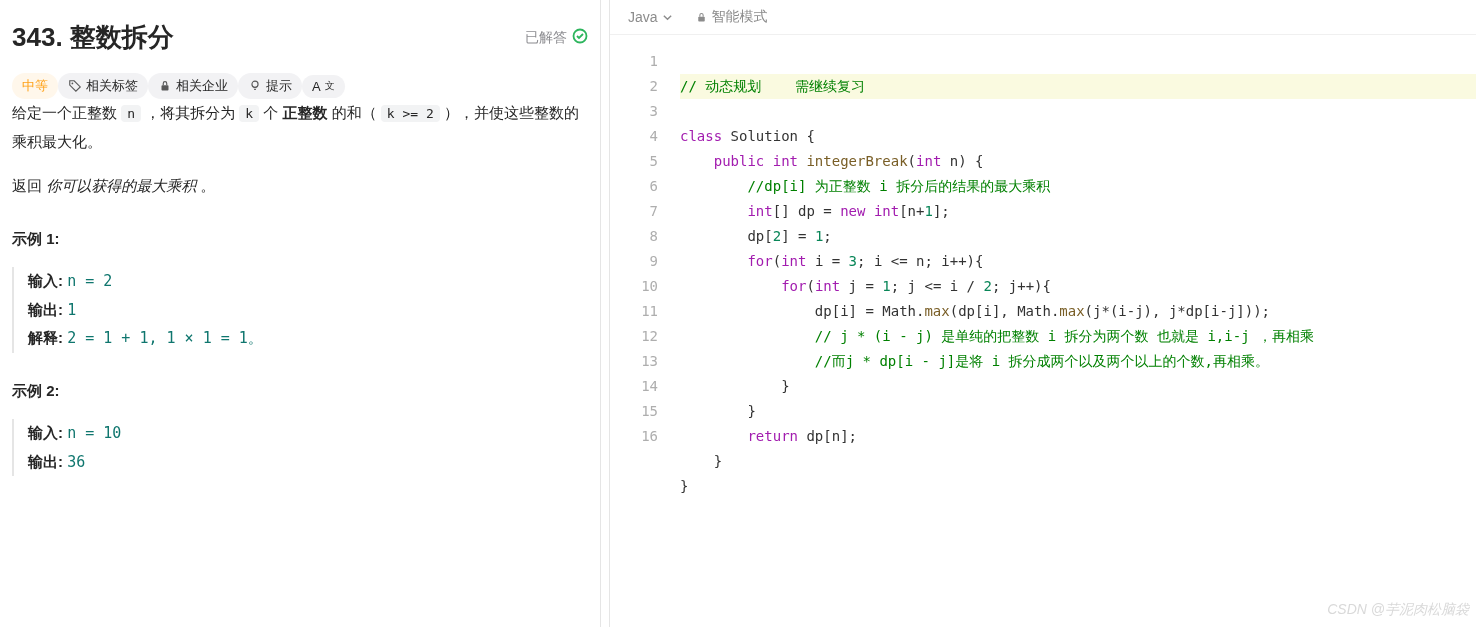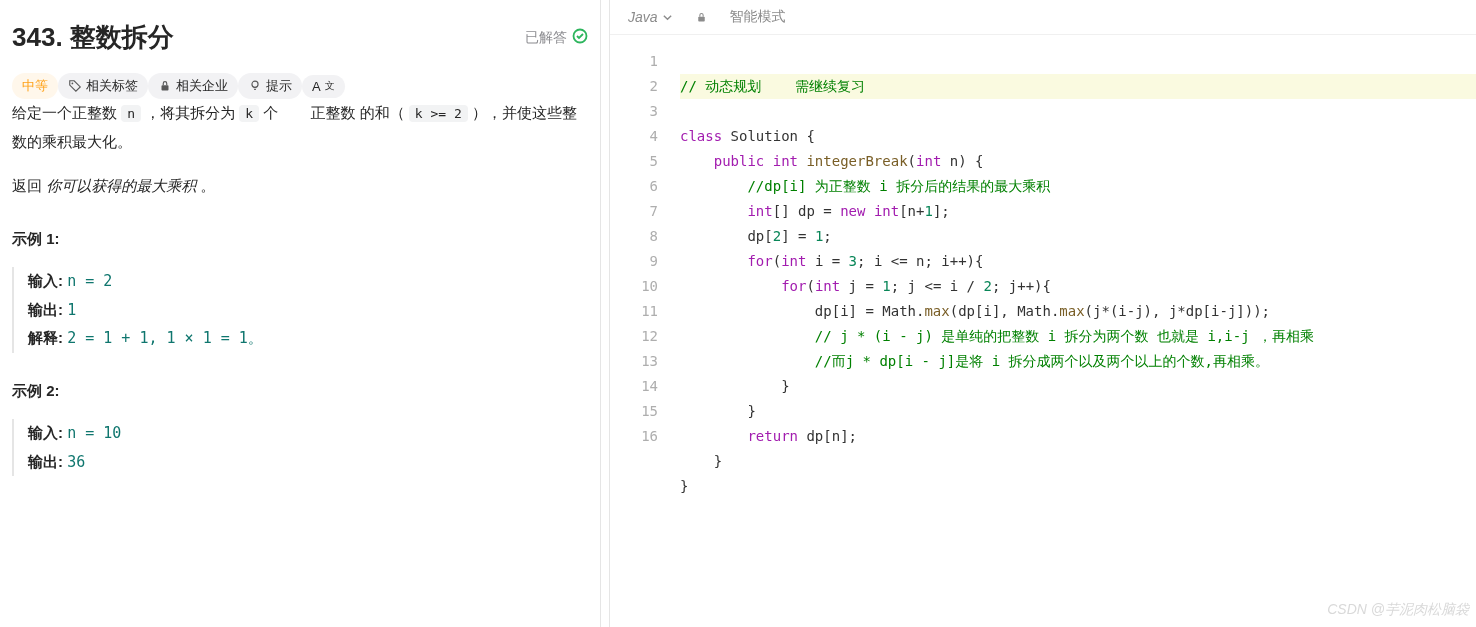--- a/index.html
+++ b/index.html
@@ -14,29 +14,29 @@
 .title { font-size: 26px; font-weight: 600; color: #262626; }
 .solved { display: flex; align-items: center; gap: 5px; color: #3c3c4399; font-size: 14px; }
 .solved-icon { color: #2db55d; font-weight: bold; font-size: 16px; }
 .tags-row { display: flex; gap: 0; flex-wrap: wrap; align-items: center; }
 .tag { display: inline-flex; align-items: center; gap: 4px; padding: 4px 10px; border-radius: 14px; font-size: 13px; color: #262626; background: #f2f2f4; cursor: pointer; }
 .tag.difficulty { color: #ffa116; background: #fff7eb; }
 .tag svg { width: 14px; height: 14px; }
 .problem-body { font-size: 15px; line-height: 1.9; color: #262626; }
 .problem-body p { margin-bottom: 16px; }
 .code-inline { background: #f2f3f4; padding: 1px 6px; border-radius: 4px; font-family: Menlo, Consolas, monospace; font-size: 13px; color: #262626; }
-.problem-body strong { font-weight: 400; margin-left: 28px; }
+.problem-body strong { font-weight: 700; }
 .problem-body em { font-style: italic; }
 .example-title { font-weight: 600; margin-top: 24px; margin-bottom: 14px; font-size: 15px; }
 .example-block { border-left: 2px solid #e5e5e5; padding-left: 14px; margin-bottom: 10px; font-size: 15px; line-height: 1.9; }
 .example-block .lbl { font-weight: 600; }
 .example-block .val { font-family: Menlo, Consolas, monospace; color: #0f766e; }
 .editor-header { display: flex; align-items: center; gap: 22px; padding: 8px 18px; border-bottom: 1px solid #f0f0f0; color: #8c8c8c; font-size: 14px; }
-.lang-select { display: flex; align-items: center; gap: 4px; cursor: pointer; font-style: italic; }
-.mode { display: flex; align-items: center; gap: 22px; cursor: pointer; }
+.lang-select { display: flex; align-items: center; gap: 4px; cursor: pointer; }
+.mode { display: flex; align-items: center; gap: 4px; cursor: pointer; }
 .editor-body { flex: 1; display: flex; overflow: auto; padding-top: 14px; background: #fff; }
 .gutter { width: 70px; text-align: right; padding-right: 22px; color: #aeaeae; font-family: Menlo, Consolas, monospace; font-size: 14px; line-height: 25px; user-select: none; }
 .code-area { flex: 1; font-family: Menlo, Consolas, monospace; font-size: 14px; line-height: 25px; white-space: pre; color: #333; position: relative; }
 .code-line.hl { background: #fafae0; display: block; width: 100%; }
 .c-kw { color: #a21caf; }
 .c-fn { color: #795e26; }
 .c-num { color: #098658; }
 .c-cm { color: #008000; }
 .watermark { position: absolute; bottom: 8px; right: 7px; color: #d9d9d9; font-size: 14px; font-style: italic; pointer-events: none; }
 </style>

